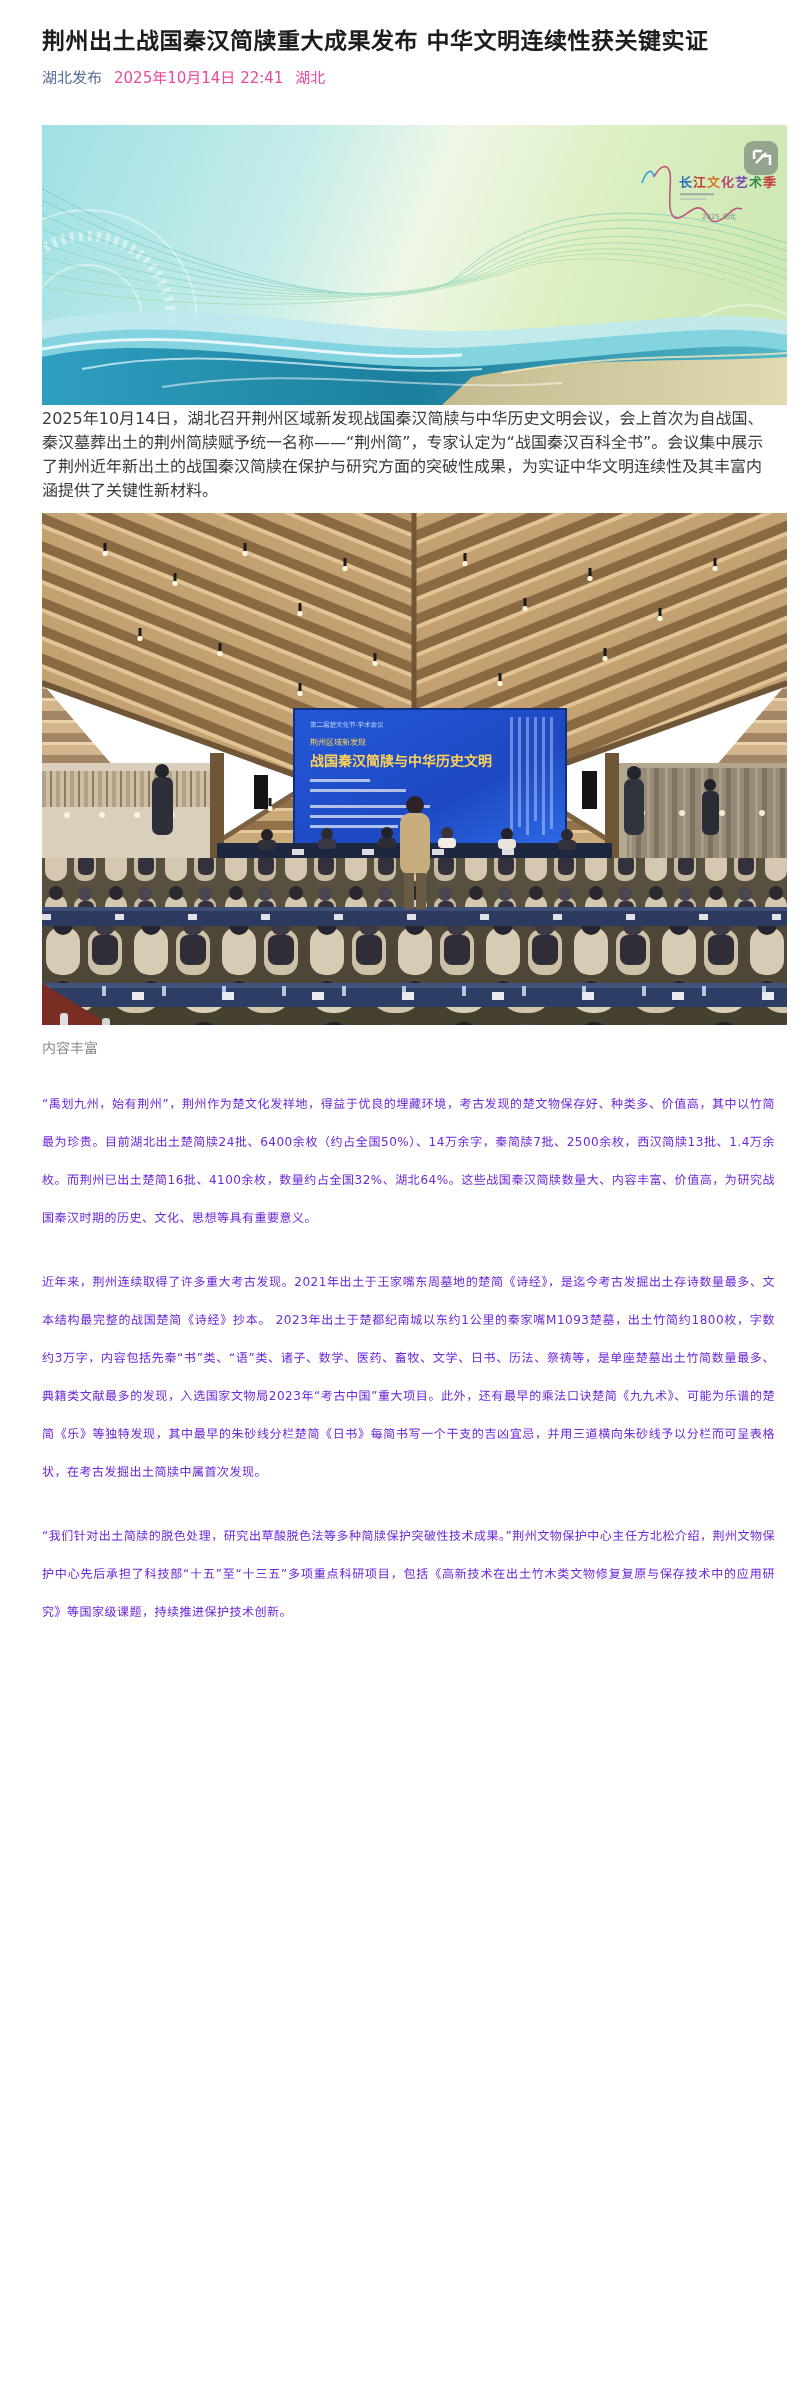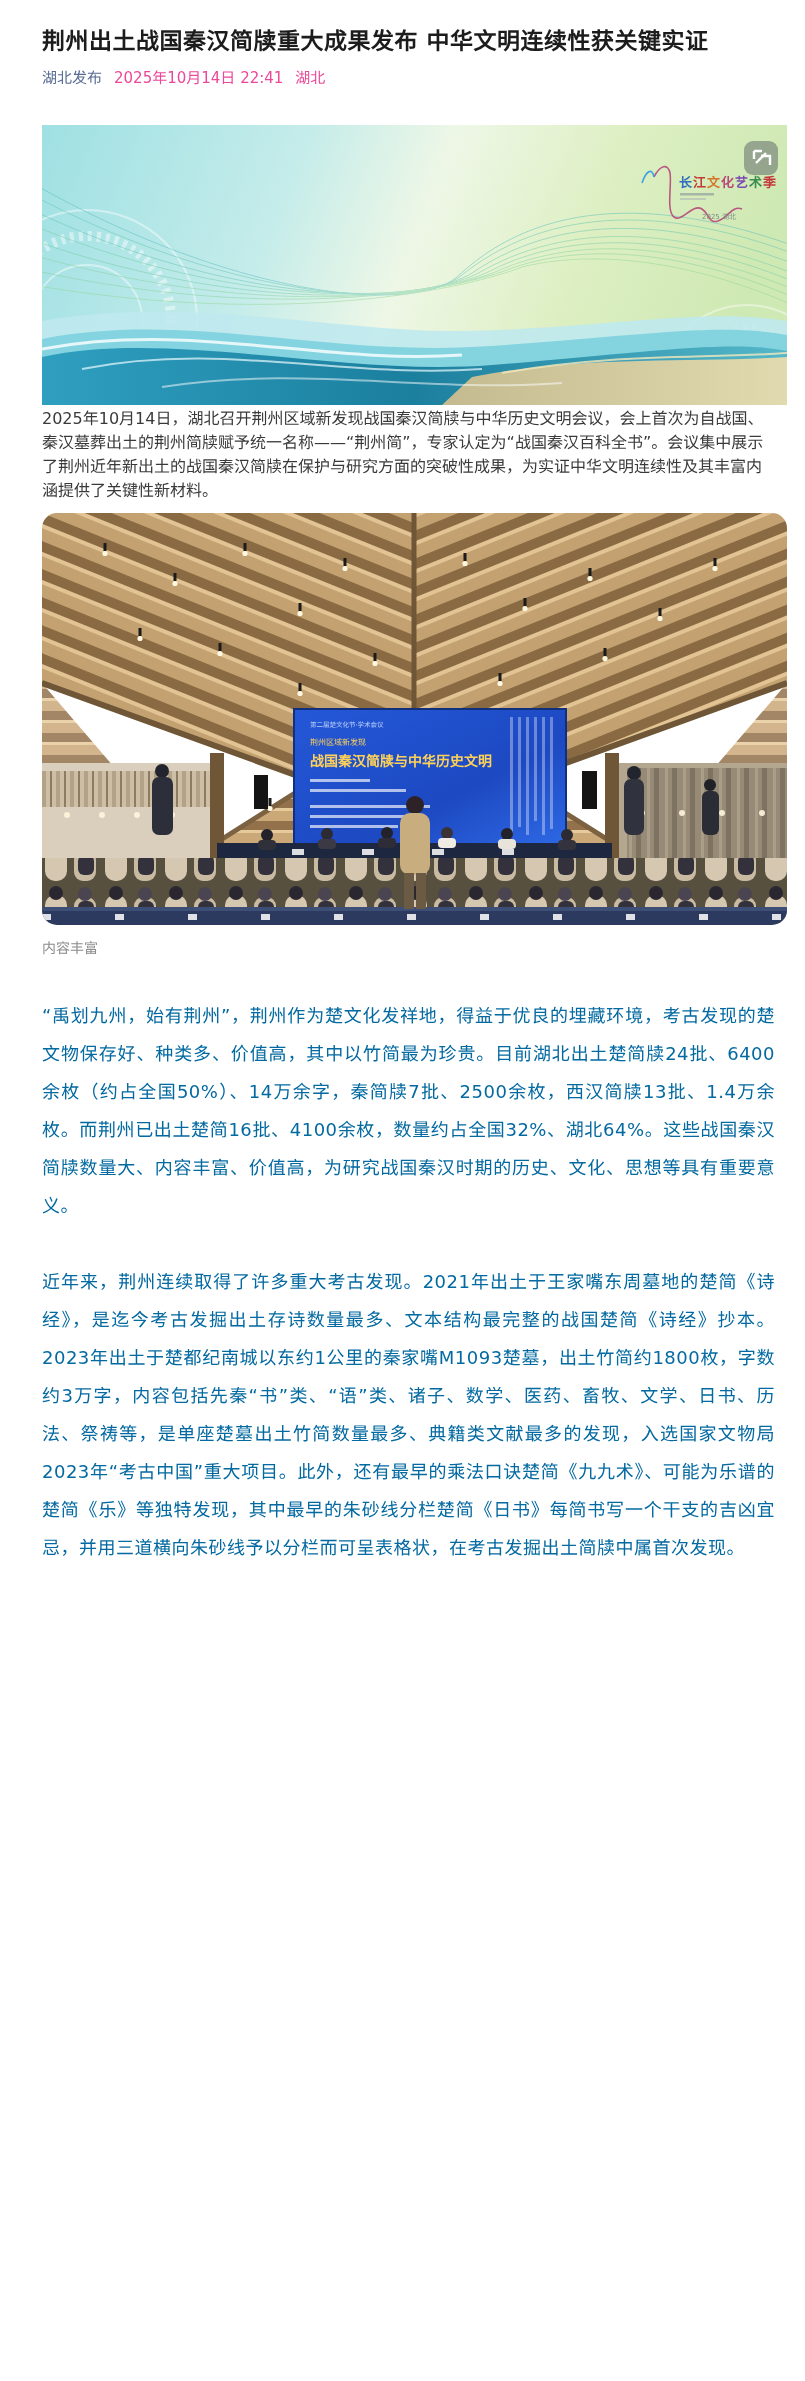--- a/index.html
+++ b/index.html
@@ -12,26 +12,26 @@
   .wrap { padding:24px 30px 20px 42px; }
   h1.title {
     font-size:23px; line-height:34px; font-weight:bold; color:#1c1c1c;
     letter-spacing:0.5px;
   }
   .meta { margin-top:9px; font-size:15px; line-height:22px; display:flex; gap:4px; align-items:baseline; }
   .meta .source { color:#576b95; font-weight:500; cursor:pointer; }
   .meta .date, .meta .loc { color:#ec4899;margin-left:8px; }
   .banner { width:803px; height:280px; margin-top:36px; position:relative; overflow:hidden; }
   .banner svg { display:block; }
-  .hero-photo { width:745px; height:412px; margin-top:12px; position:relative; overflow:hidden;border-radius:15px; }
+  .hero-photo { width:745px; height:512px; margin-top:12px; position:relative; overflow:hidden; }
   .caption { margin-top:12px; font-size:14px; color:#8c8c8c; line-height:22px; }
   #article-body { margin-top:4px; }
   #article-body p.para {
-    margin-top:38px; font-size:18px; line-height:38px; letter-spacing:0.5px;
-    text-align:justify; color:#0369a1;
+    margin-top:26px; font-size:12px; line-height:38px; letter-spacing:0.5px;
+    text-align:justify; color:#6d28d9;
   }
 </style>
 </head>
 <body>
 
 <div class="wrap">
 
   <h1 class="title">荆州出土战国秦汉简牍重大成果发布 中华文明连续性获关键实证</h1>
 
   <div class="meta">
@@ -318,15 +318,16 @@
         <rect x="540" y="258" width="15" height="38" fill="#141414"></rect>
       </g>
     </svg>
   </div>
 
   <div class="caption">内容丰富</div>
 
   <div id="article-body">
       <p class="para"><span>“禹划九州，始有荆州”，荆州作为楚文化发祥地，得益于优良的埋藏环境，考古发现的楚文物保存好、种类多、价值高，其中以竹简最为珍贵。目前湖北出土楚简牍24批、6400余枚（约占全国50%）、14万余字，秦简牍7批、2500余枚，西汉简牍13批、1.4万余枚。而荆州已出土楚简16批、4100余枚，数量约占全国32%、湖北64%。这些战国秦汉简牍数量大、内容丰富、价值高，为研究战国秦汉时期的历史、文化、思想等具有重要意义。</span></p>
       <p class="para"><span>近年来，荆州连续取得了许多重大考古发现。2021年出土于王家嘴东周墓地的楚简《诗经》，是迄今考古发掘出土存诗数量最多、文本结构最完整的战国楚简《诗经》抄本。 2023年出土于楚都纪南城以东约1公里的秦家嘴M1093楚墓，出土竹简约1800枚，字数约3万字，内容包括先秦“书”类、“语”类、诸子、数学、医药、畜牧、文学、日书、历法、祭祷等，是单座楚墓出土竹简数量最多、典籍类文献最多的发现，入选国家文物局2023年“考古中国”重大项目。此外，还有最早的乘法口诀楚简《九九术》、可能为乐谱的楚简《乐》等独特发现，其中最早的朱砂线分栏楚简《日书》每简书写一个干支的吉凶宜忌，并用三道横向朱砂线予以分栏而可呈表格状，在考古发掘出土简牍中属首次发现。</span></p>
+      <p class="para"><span>“我们针对出土简牍的脱色处理，研究出草酸脱色法等多种简牍保护突破性技术成果。”荆州文物保护中心主任方北松介绍，荆州文物保护中心先后承担了科技部“十五”至“十三五”多项重点科研项目，包括《高新技术在出土竹木类文物修复复原与保存技术中的应用研究》等国家级课题，持续推进保护技术创新。</span></p>
     </div>
 
 </div>
 
 </body></html>

